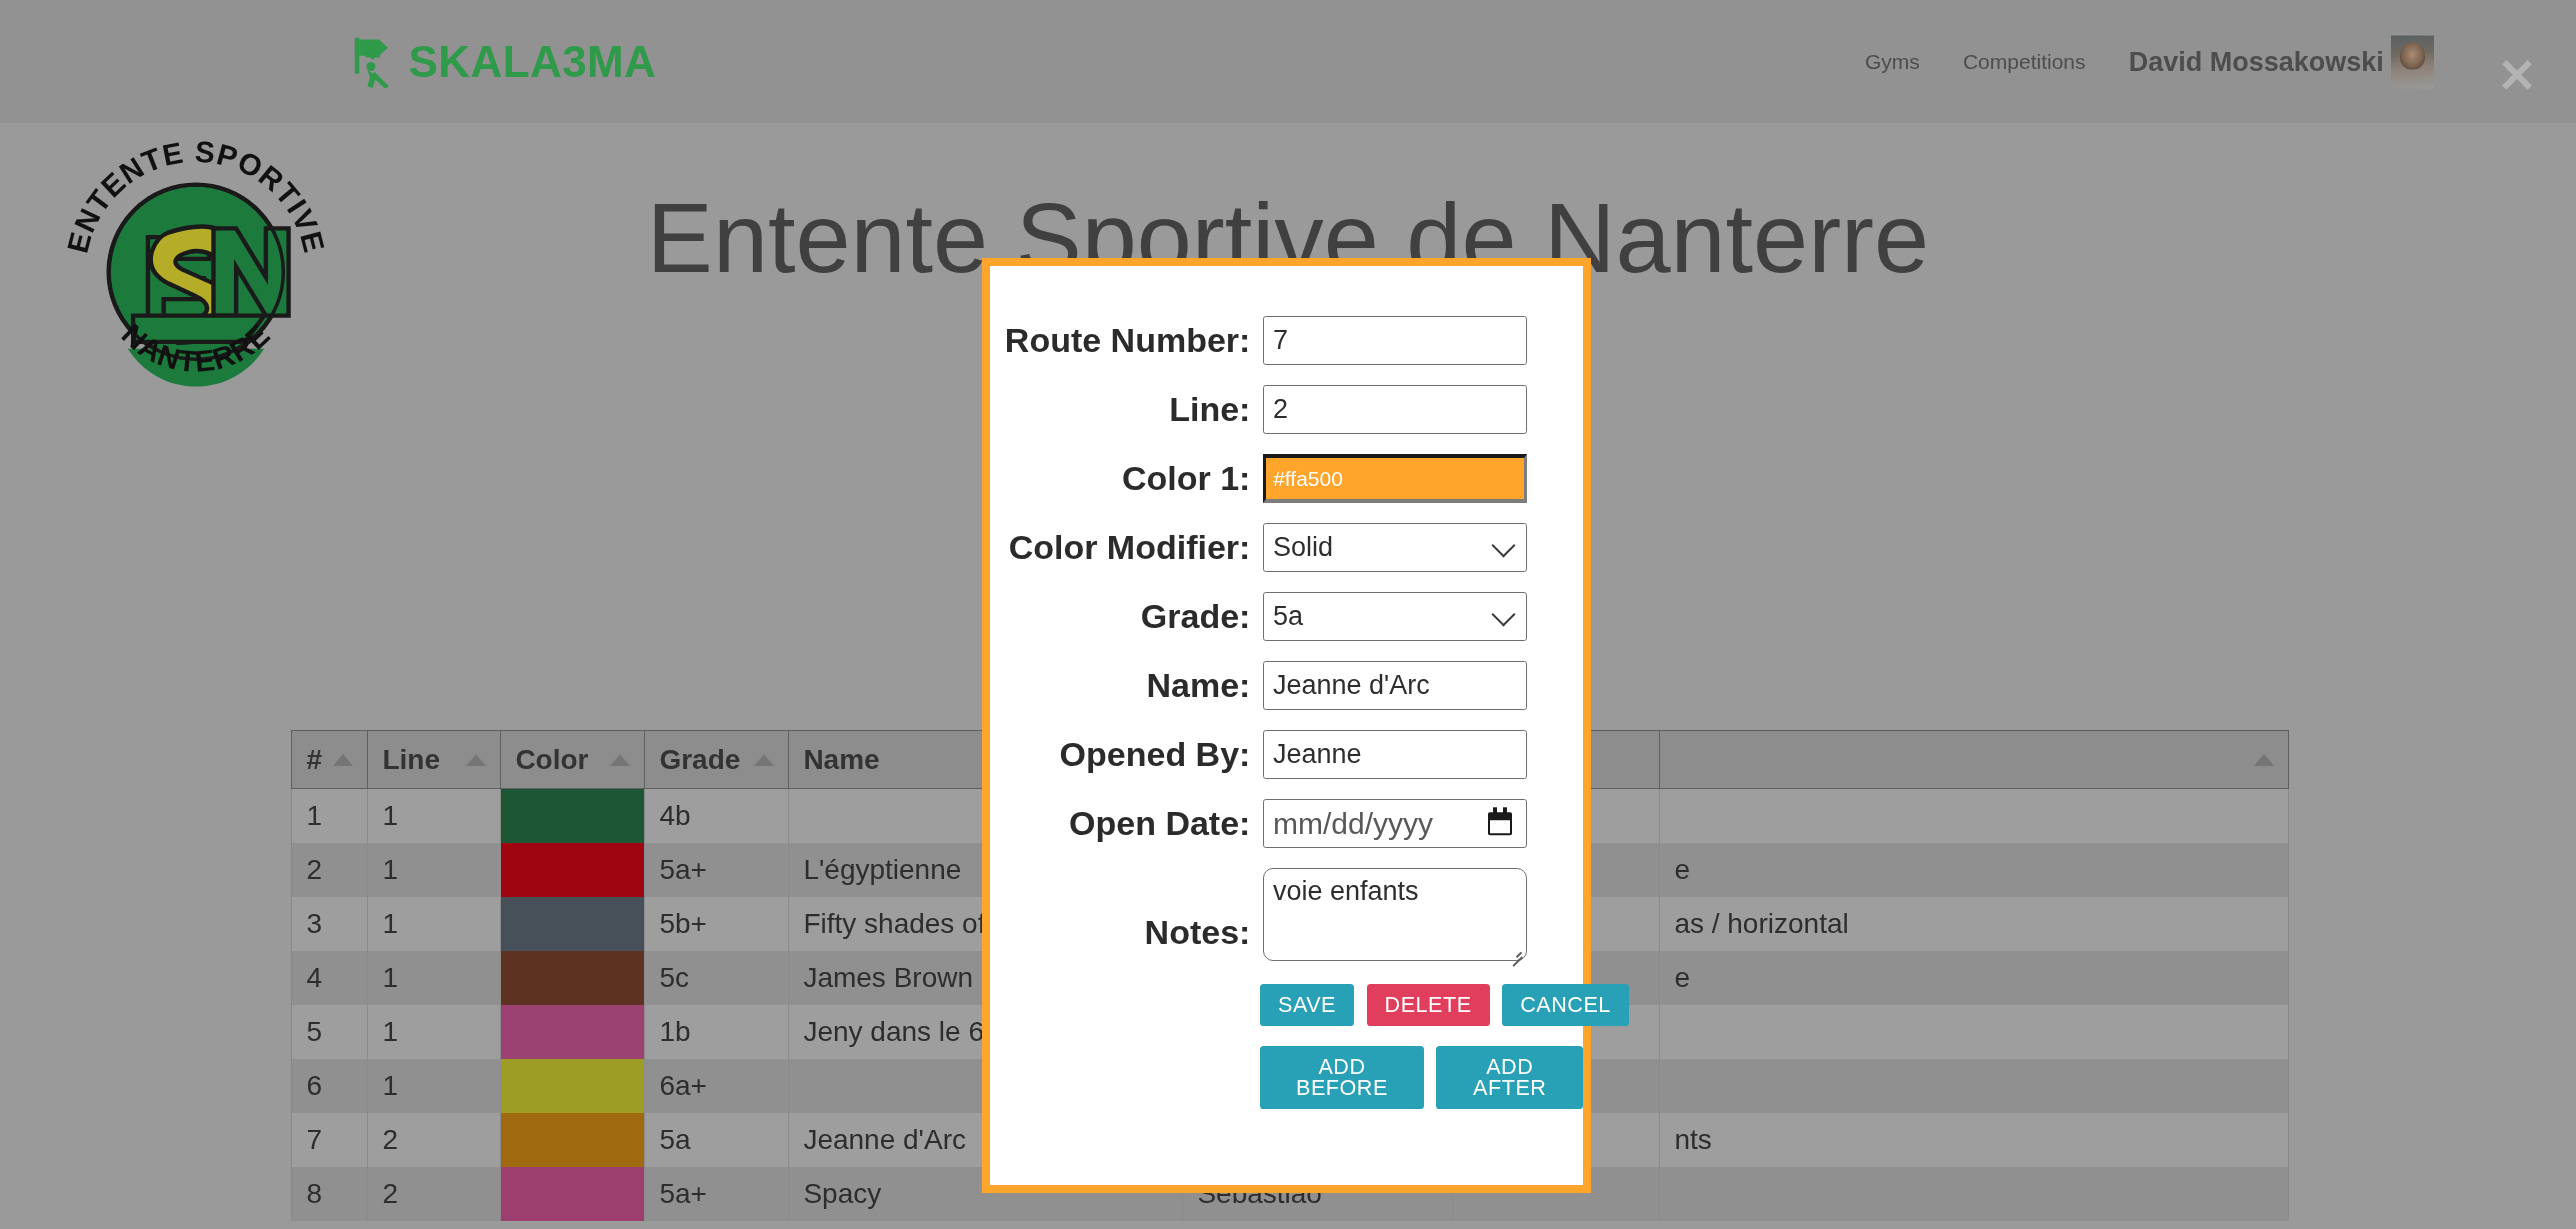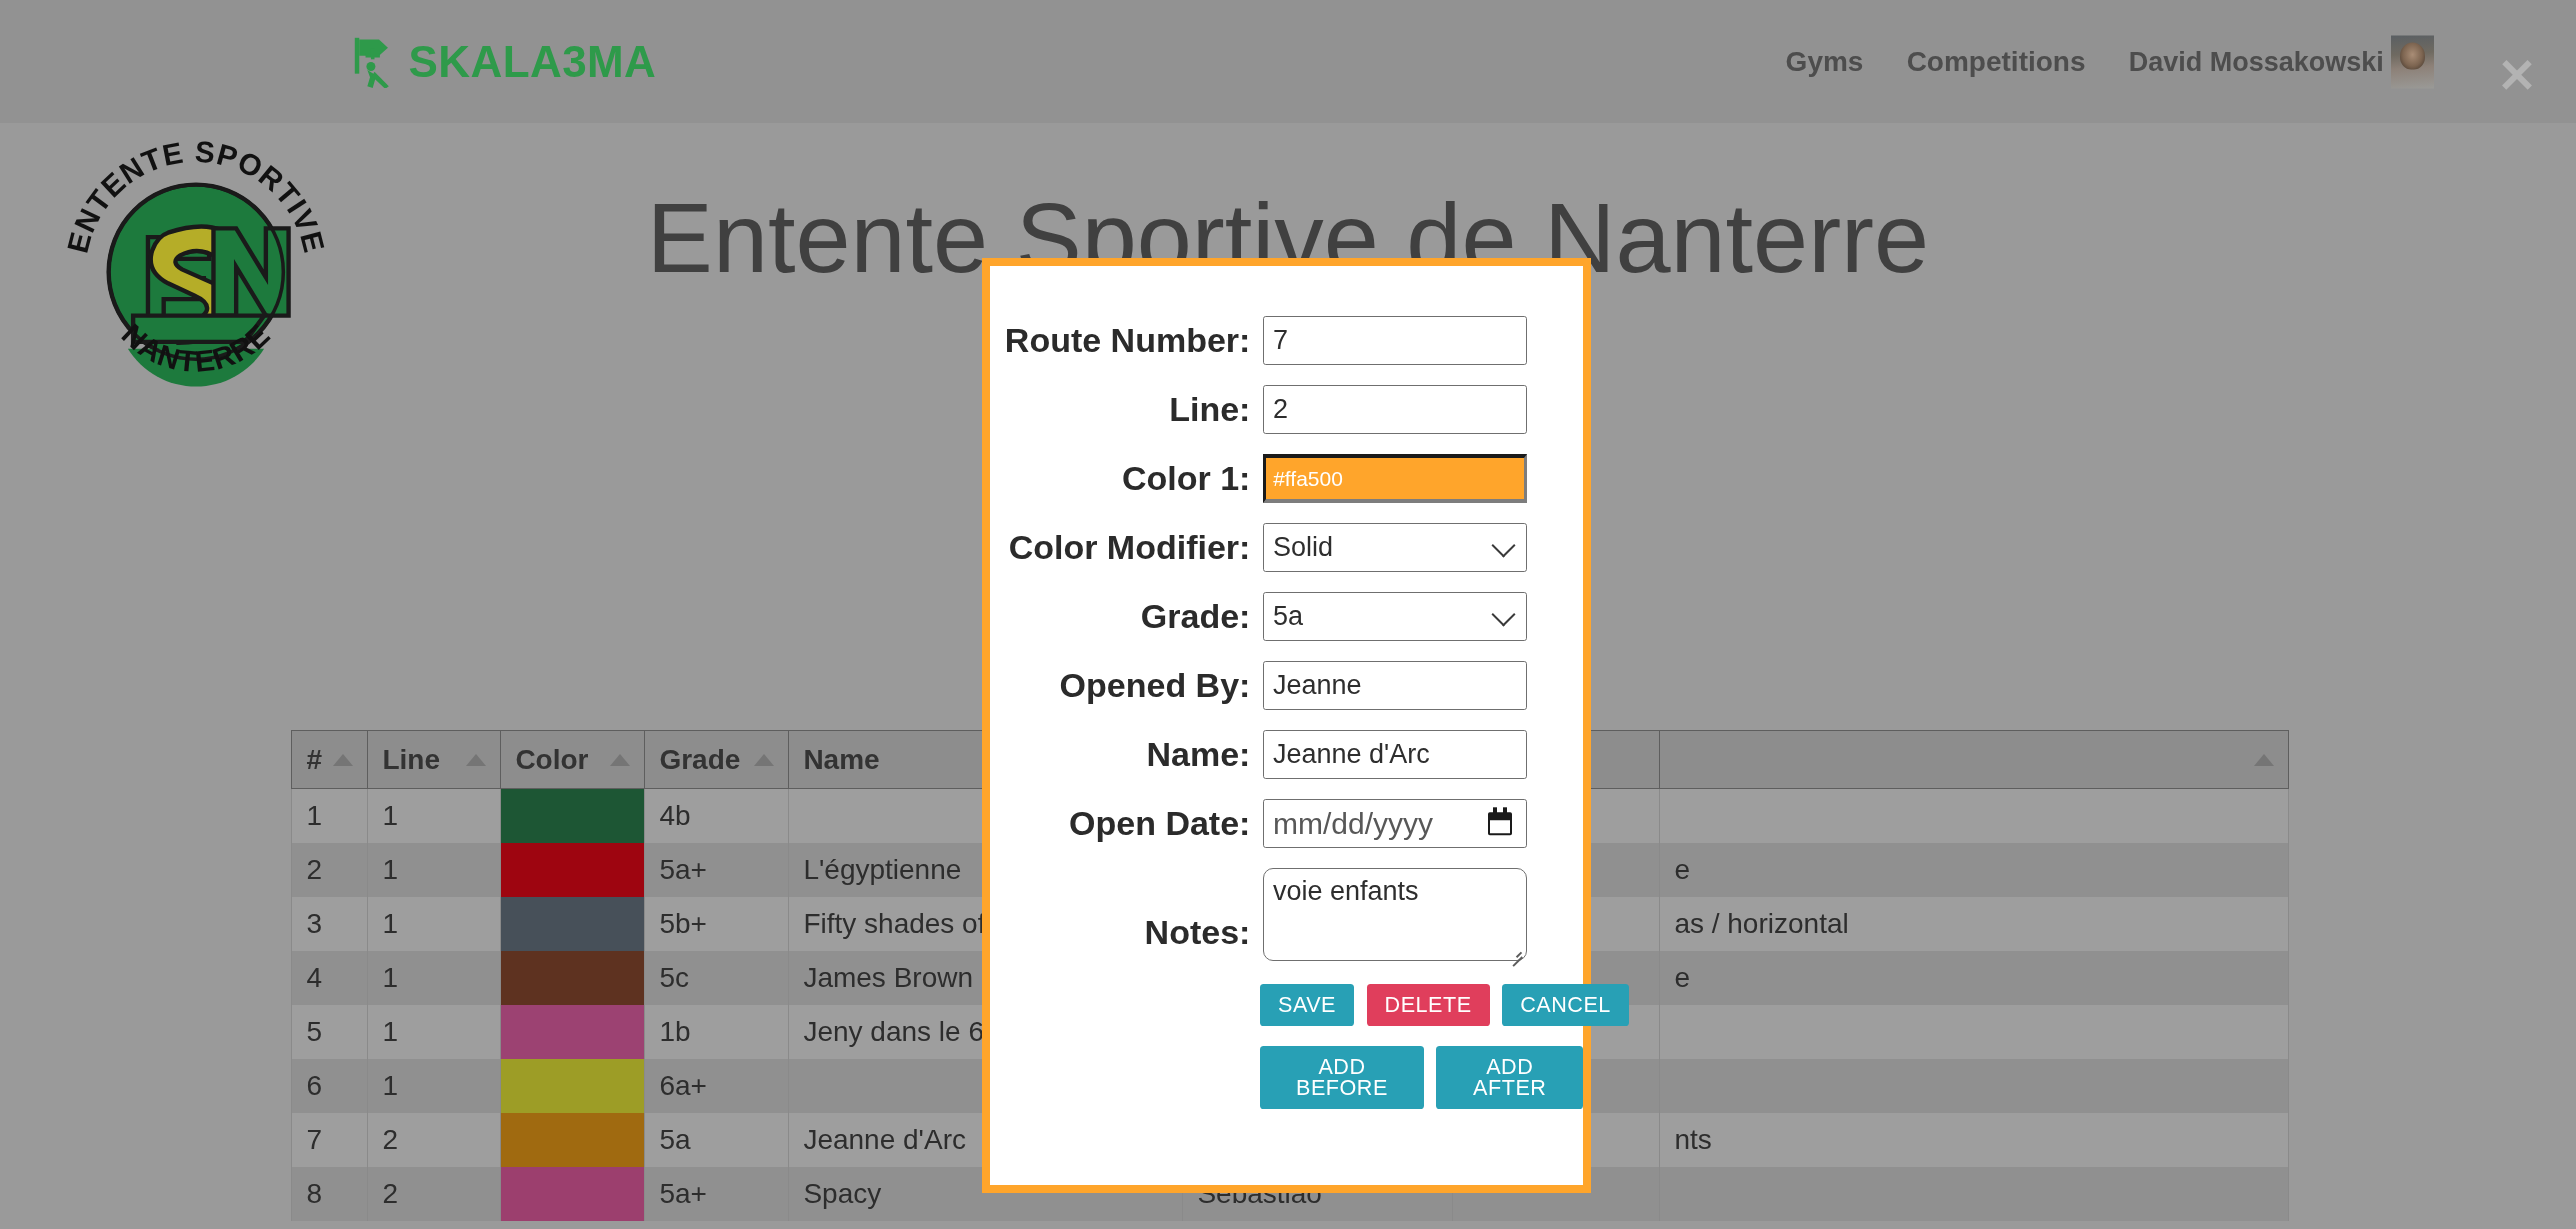--- a/index.html
+++ b/index.html
@@ -28,21 +28,21 @@
   .brand-text {
     font-size: 44px; font-weight: bold; color: #2e9a4a;
     letter-spacing: 0.4px; line-height: 1;
   }
   .nav-right {
     position: absolute; right: 142px; top: 50%;
     transform: translateY(-50%);
     display: flex; align-items: center; gap: 0px;
   }
   .nav-link {
-    font-size: 28px; font-weight: bold; color: #4d4d4d;
+    font-size: 21px; font-weight: normal; color: #4d4d4d;
     padding: 0 21.6px; text-decoration: none; white-space: nowrap;
   }
   .nav-user {
     display: flex; align-items: center; gap: 0px;
     padding-left: 21.6px;
   }
   .nav-user-name {
     font-size: 27px; font-weight: bold; color: #4d4d4d; white-space: nowrap;
   }
   .avatar {
@@ -477,30 +477,30 @@
         <div class="form-label">Grade:</div>
         <div class="control">
           <div class="sel">
             <span>5a</span>
             <span class="chev"></span>
           </div>
         </div>
       </div>
 
       <div class="form-row">
+        <div class="form-label">Name:</div>
+        <div class="control">
+          <input class="txt" type="text" value="Jeanne d'Arc" style="">
+        </div>
+      </div>
+
+      <div class="form-row">
         <div class="form-label">Opened By:</div>
         <div class="control">
           <input class="txt" type="text" value="Jeanne" style="">
-        </div>
-      </div>
-
-      <div class="form-row">
-        <div class="form-label">Name:</div>
-        <div class="control">
-          <input class="txt" type="text" value="Jeanne d'Arc" style="">
         </div>
       </div>
 
       <div class="form-row">
         <div class="form-label">Open Date:</div>
         <div class="control">
           <div class="datefield">
             <span>mm/dd/yyyy</span>
             <span class="cal-icon"></span>
           </div>

